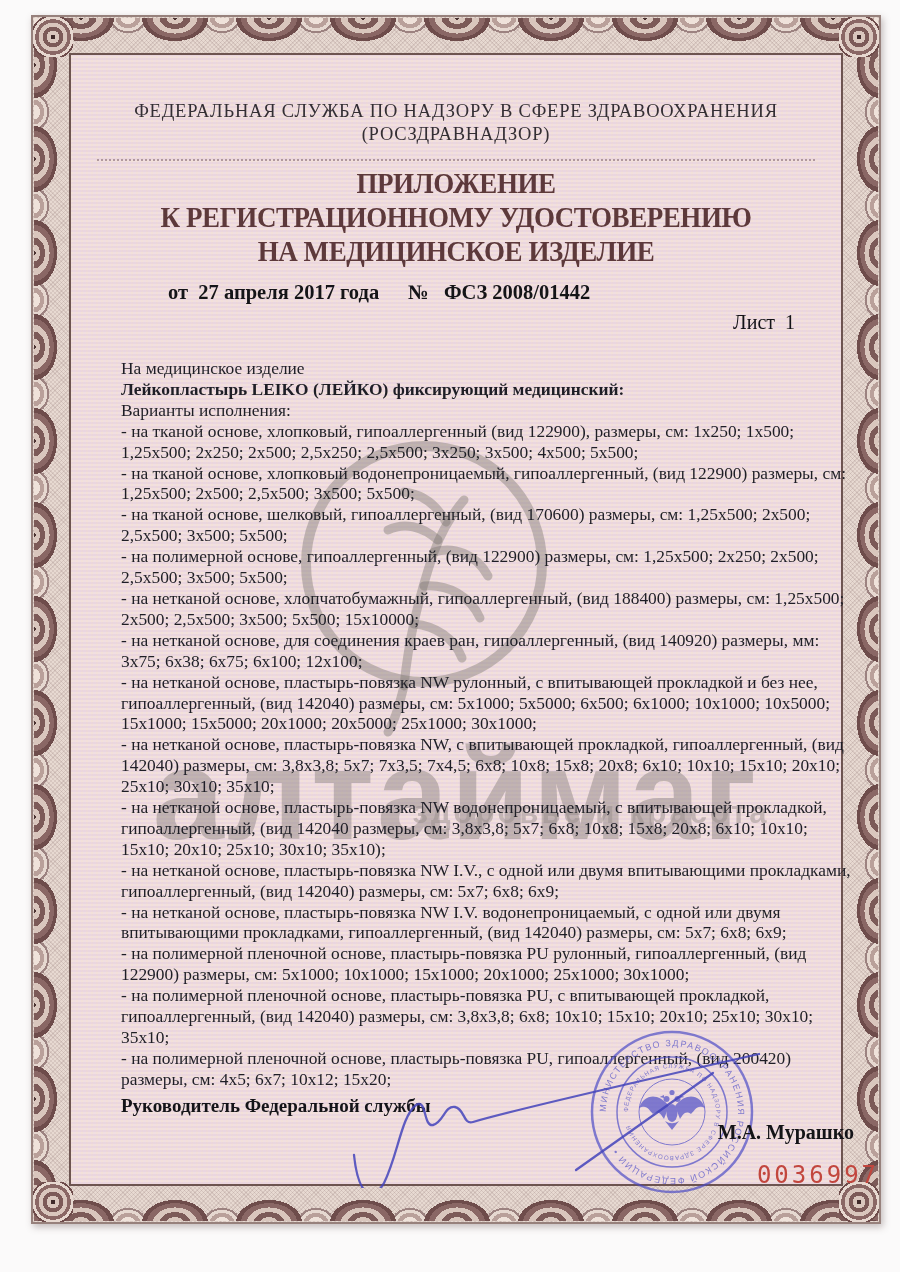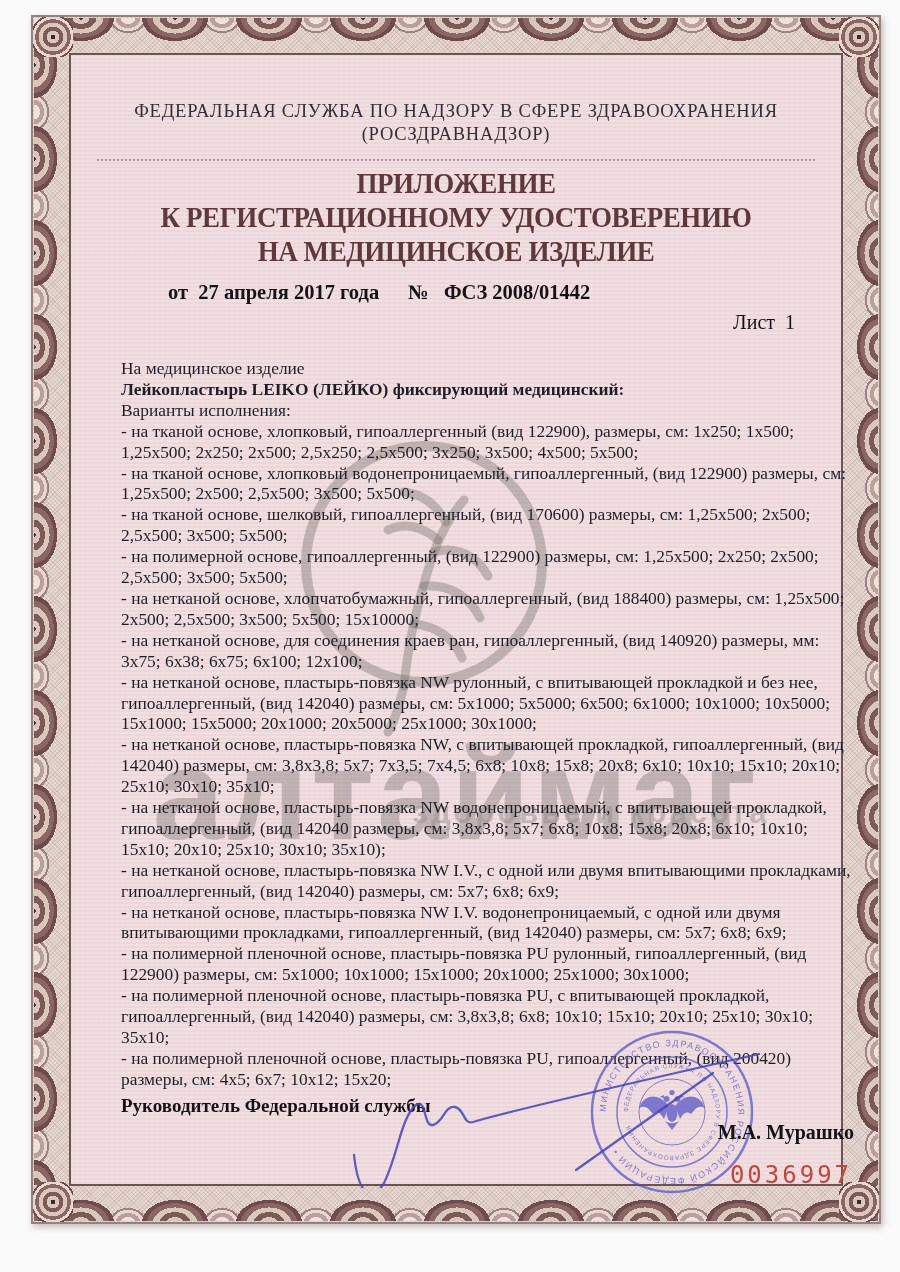--- a/index.html
+++ b/index.html
@@ -94,21 +94,21 @@
   .sheet{position:absolute;top:256px;right:46px;font-weight:400;font-size:20px;color:#141418;white-space:pre;}
   .doc-body{position:absolute;left:50px;top:303px;width:733px;
     font-size:17.4px;line-height:20.9px;}
   .doc-body p{margin:0;}
   .doc-body .b{font-weight:700;}
 
   
   .sig-role{position:absolute;left:50px;top:1038px;font-weight:700;font-size:19px;line-height:25px;color:#141418;}
   .sig-name{position:absolute;left:633px;top:1066px;width:150px;text-align:right;
     font-weight:700;font-size:20px;color:#141418;z-index:5;}
-  .serial{position:absolute;left:655px;top:1106px;width:130px;text-align:center;z-index:5;
+  .serial{position:absolute;left:682px;top:1106px;width:130px;text-align:center;z-index:5;
     font-family:"DejaVu Sans Mono",monospace;font-size:24px;letter-spacing:3px;color:#c2463e;}
   .ink{position:absolute;left:0;top:0;z-index:4;pointer-events:none;}
   .stamp{position:absolute;left:517px;top:973px;width:168px;height:168px;z-index:3;opacity:.85;}
 </style>
 </head>
 <body>
 
 <div class="cert">
   <div class="edge top"></div>
   <div class="edge bottom"></div>

